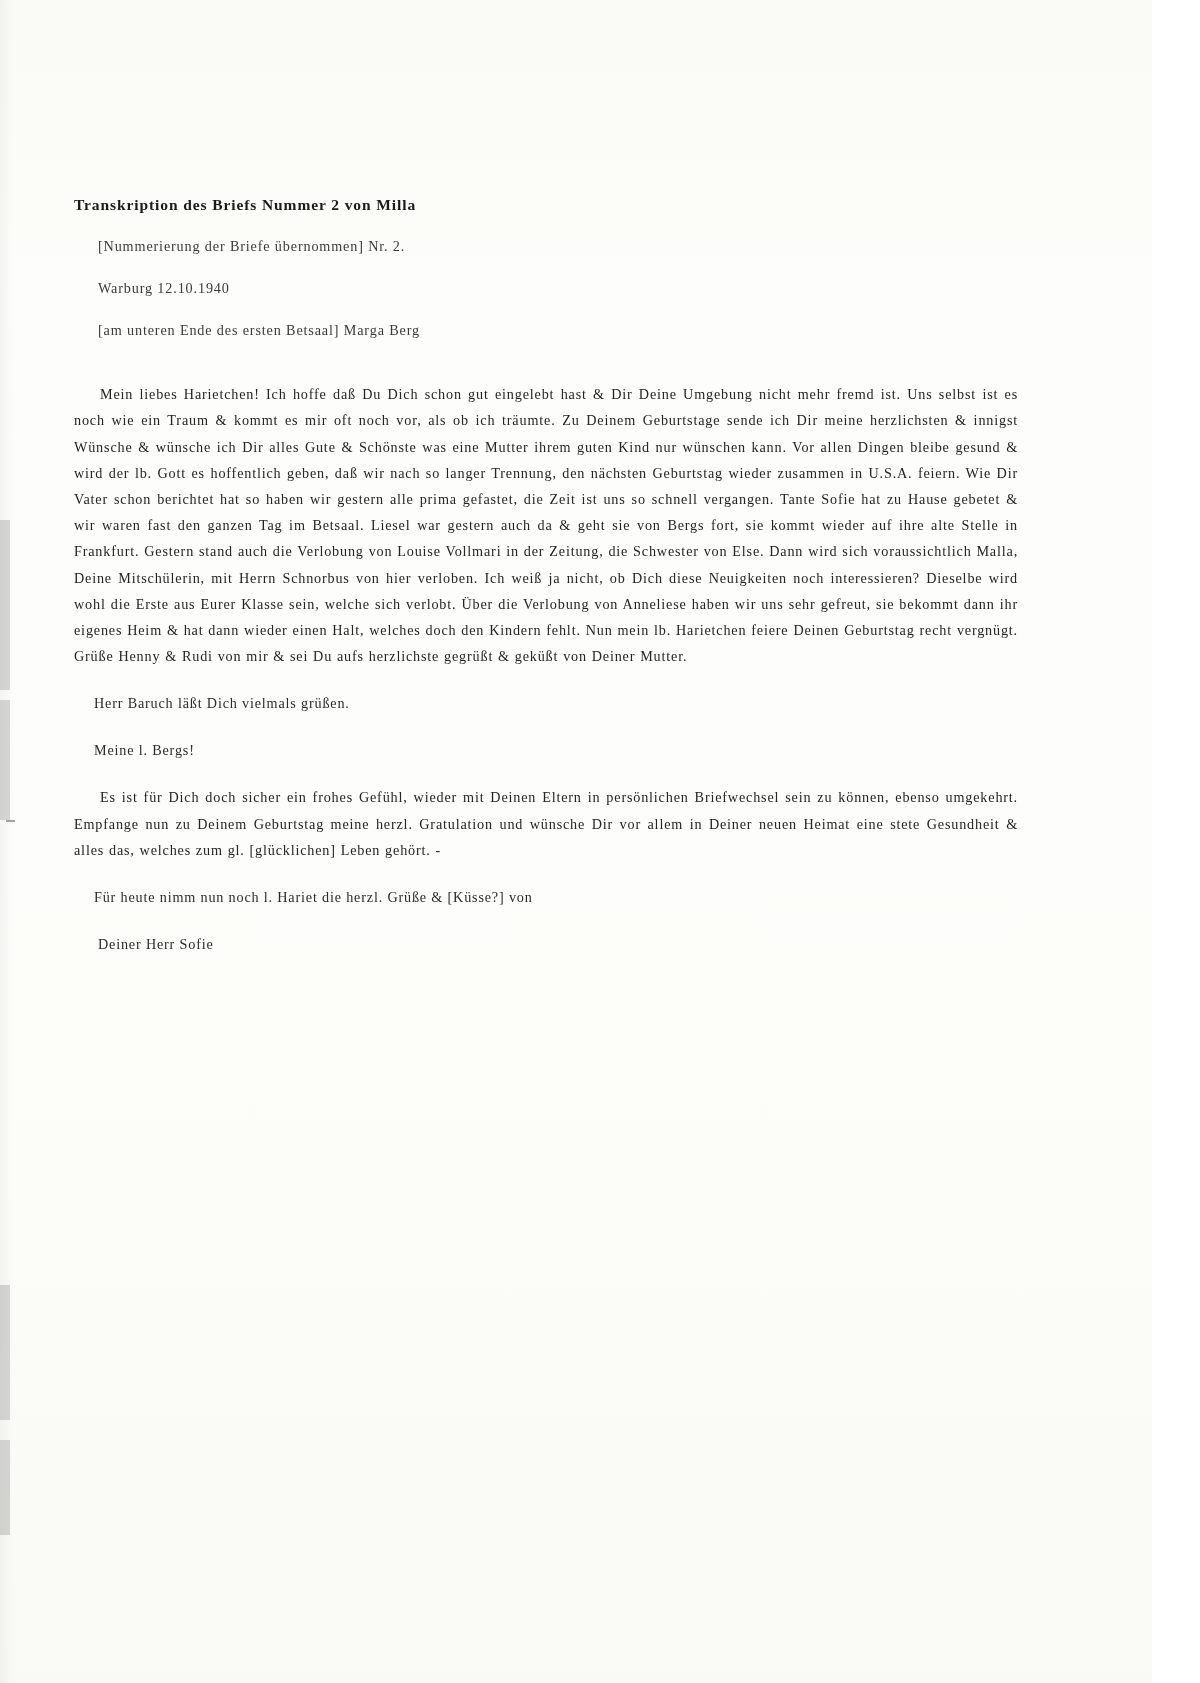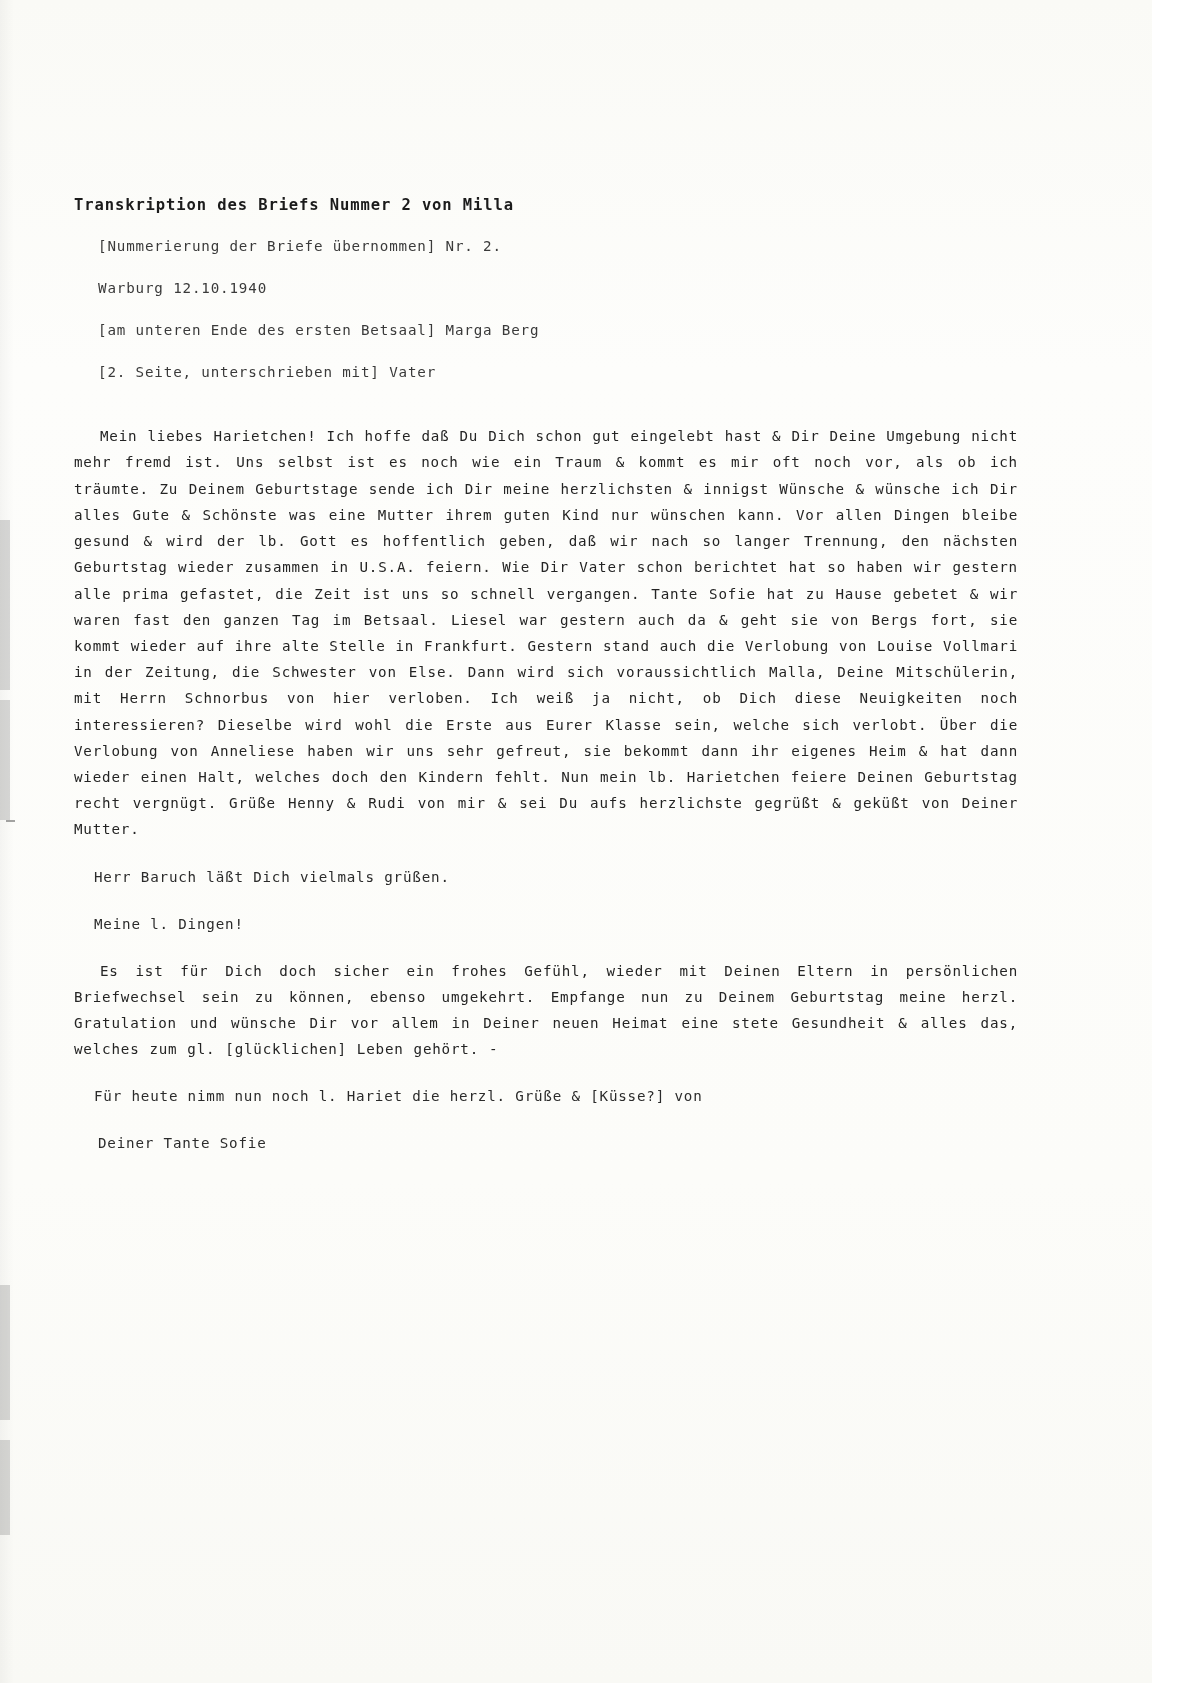--- a/index.html
+++ b/index.html
@@ -9,20 +9,21 @@
   }
   body {
     font-family: "DejaVu Sans Mono", "Liberation Mono", monospace;
   }
   .page {
     position: relative;
     width: 1152px;
     height: 1683px;
     background: #fdfdfb;
     overflow: hidden;
+    font-family: Liberation Serif, serif;
   }
   
   .paper-tone {
     position: absolute;
     inset: 0;
     background:
       linear-gradient(90deg, rgba(0,0,0,0.035) 0px, rgba(0,0,0,0.0) 14px),
       linear-gradient(180deg, rgba(250,250,246,1) 0%, rgba(253,253,251,1) 22%, rgba(252,252,249,1) 70%, rgba(249,249,245,1) 100%);
     pointer-events: none;
   }
@@ -117,30 +118,29 @@
   <div class="content">
 
     <h1 class="doc-title">Transkription des Briefs Nummer 2 von Milla</h1>
 
     <p class="meta-line">[Nummerierung der Briefe übernommen] Nr. 2.</p>
 
     <p class="meta-line">Warburg 12.10.1940</p>
 
     <p class="meta-line">[am unteren Ende des ersten Betsaal] Marga Berg</p>
 
-    <p class="meta-line">[2. Seite, unterschrieben mit] Vater</p>
 
     <div class="gap-before-body"></div>
 
     <p class="body-para">Mein liebes Harietchen! Ich hoffe daß Du Dich schon gut eingelebt hast &amp; Dir Deine Umgebung nicht mehr fremd ist. Uns selbst ist es noch wie ein Traum &amp; kommt es mir oft noch vor, als ob ich träumte. Zu Deinem Geburtstage sende ich Dir meine herzlichsten &amp; innigst Wünsche &amp; wünsche ich Dir alles Gute &amp; Schönste was eine Mutter ihrem guten Kind nur wünschen kann. Vor allen Dingen bleibe gesund &amp; wird der lb. Gott es hoffentlich geben, daß wir nach so langer Trennung, den nächsten Geburtstag wieder zusammen in U.S.A. feiern. Wie Dir Vater schon berichtet hat so haben wir gestern alle prima gefastet, die Zeit ist uns so schnell vergangen. Tante Sofie hat zu Hause gebetet &amp; wir waren fast den ganzen Tag im Betsaal. Liesel war gestern auch da &amp; geht sie von Bergs fort, sie kommt wieder auf ihre alte Stelle in Frankfurt. Gestern stand auch die Verlobung von Louise Vollmari in der Zeitung, die Schwester von Else. Dann wird sich voraussichtlich Malla, Deine Mitschülerin, mit Herrn Schnorbus von hier verloben. Ich weiß ja nicht, ob Dich diese Neuigkeiten noch interessieren? Dieselbe wird wohl die Erste aus Eurer Klasse sein, welche sich verlobt. Über die Verlobung von Anneliese haben wir uns sehr gefreut, sie bekommt dann ihr eigenes Heim &amp; hat dann wieder einen Halt, welches doch den Kindern fehlt. Nun mein lb. Harietchen feiere Deinen Geburtstag recht vergnügt. Grüße Henny &amp; Rudi von mir &amp; sei Du aufs herzlichste gegrüßt &amp; geküßt von Deiner Mutter.</p>
 
     <p class="short-line">Herr Baruch läßt Dich vielmals grüßen.</p>
 
-    <p class="short-line">Meine l. Dingen!</p>
+    <p class="short-line">Meine l. Bergs!</p>
 
     <p class="body-para">Es ist für Dich doch sicher ein frohes Gefühl, wieder mit Deinen Eltern in persönlichen Briefwechsel sein zu können, ebenso umgekehrt. Empfange nun zu Deinem Geburtstag meine herzl. Gratulation und wünsche Dir vor allem in Deiner neuen Heimat eine stete Gesundheit &amp; alles das, welches zum gl. [glücklichen] Leben gehört. -</p>
 
     <p class="short-line">Für heute nimm nun noch l. Hariet die herzl. Grüße &amp; [Küsse?] von</p>
 
-    <p class="sig-line">Deiner Tante Sofie</p>
+    <p class="sig-line">Deiner Herr Sofie</p>
 
   </div>
 </div>
 
 </body></html>

